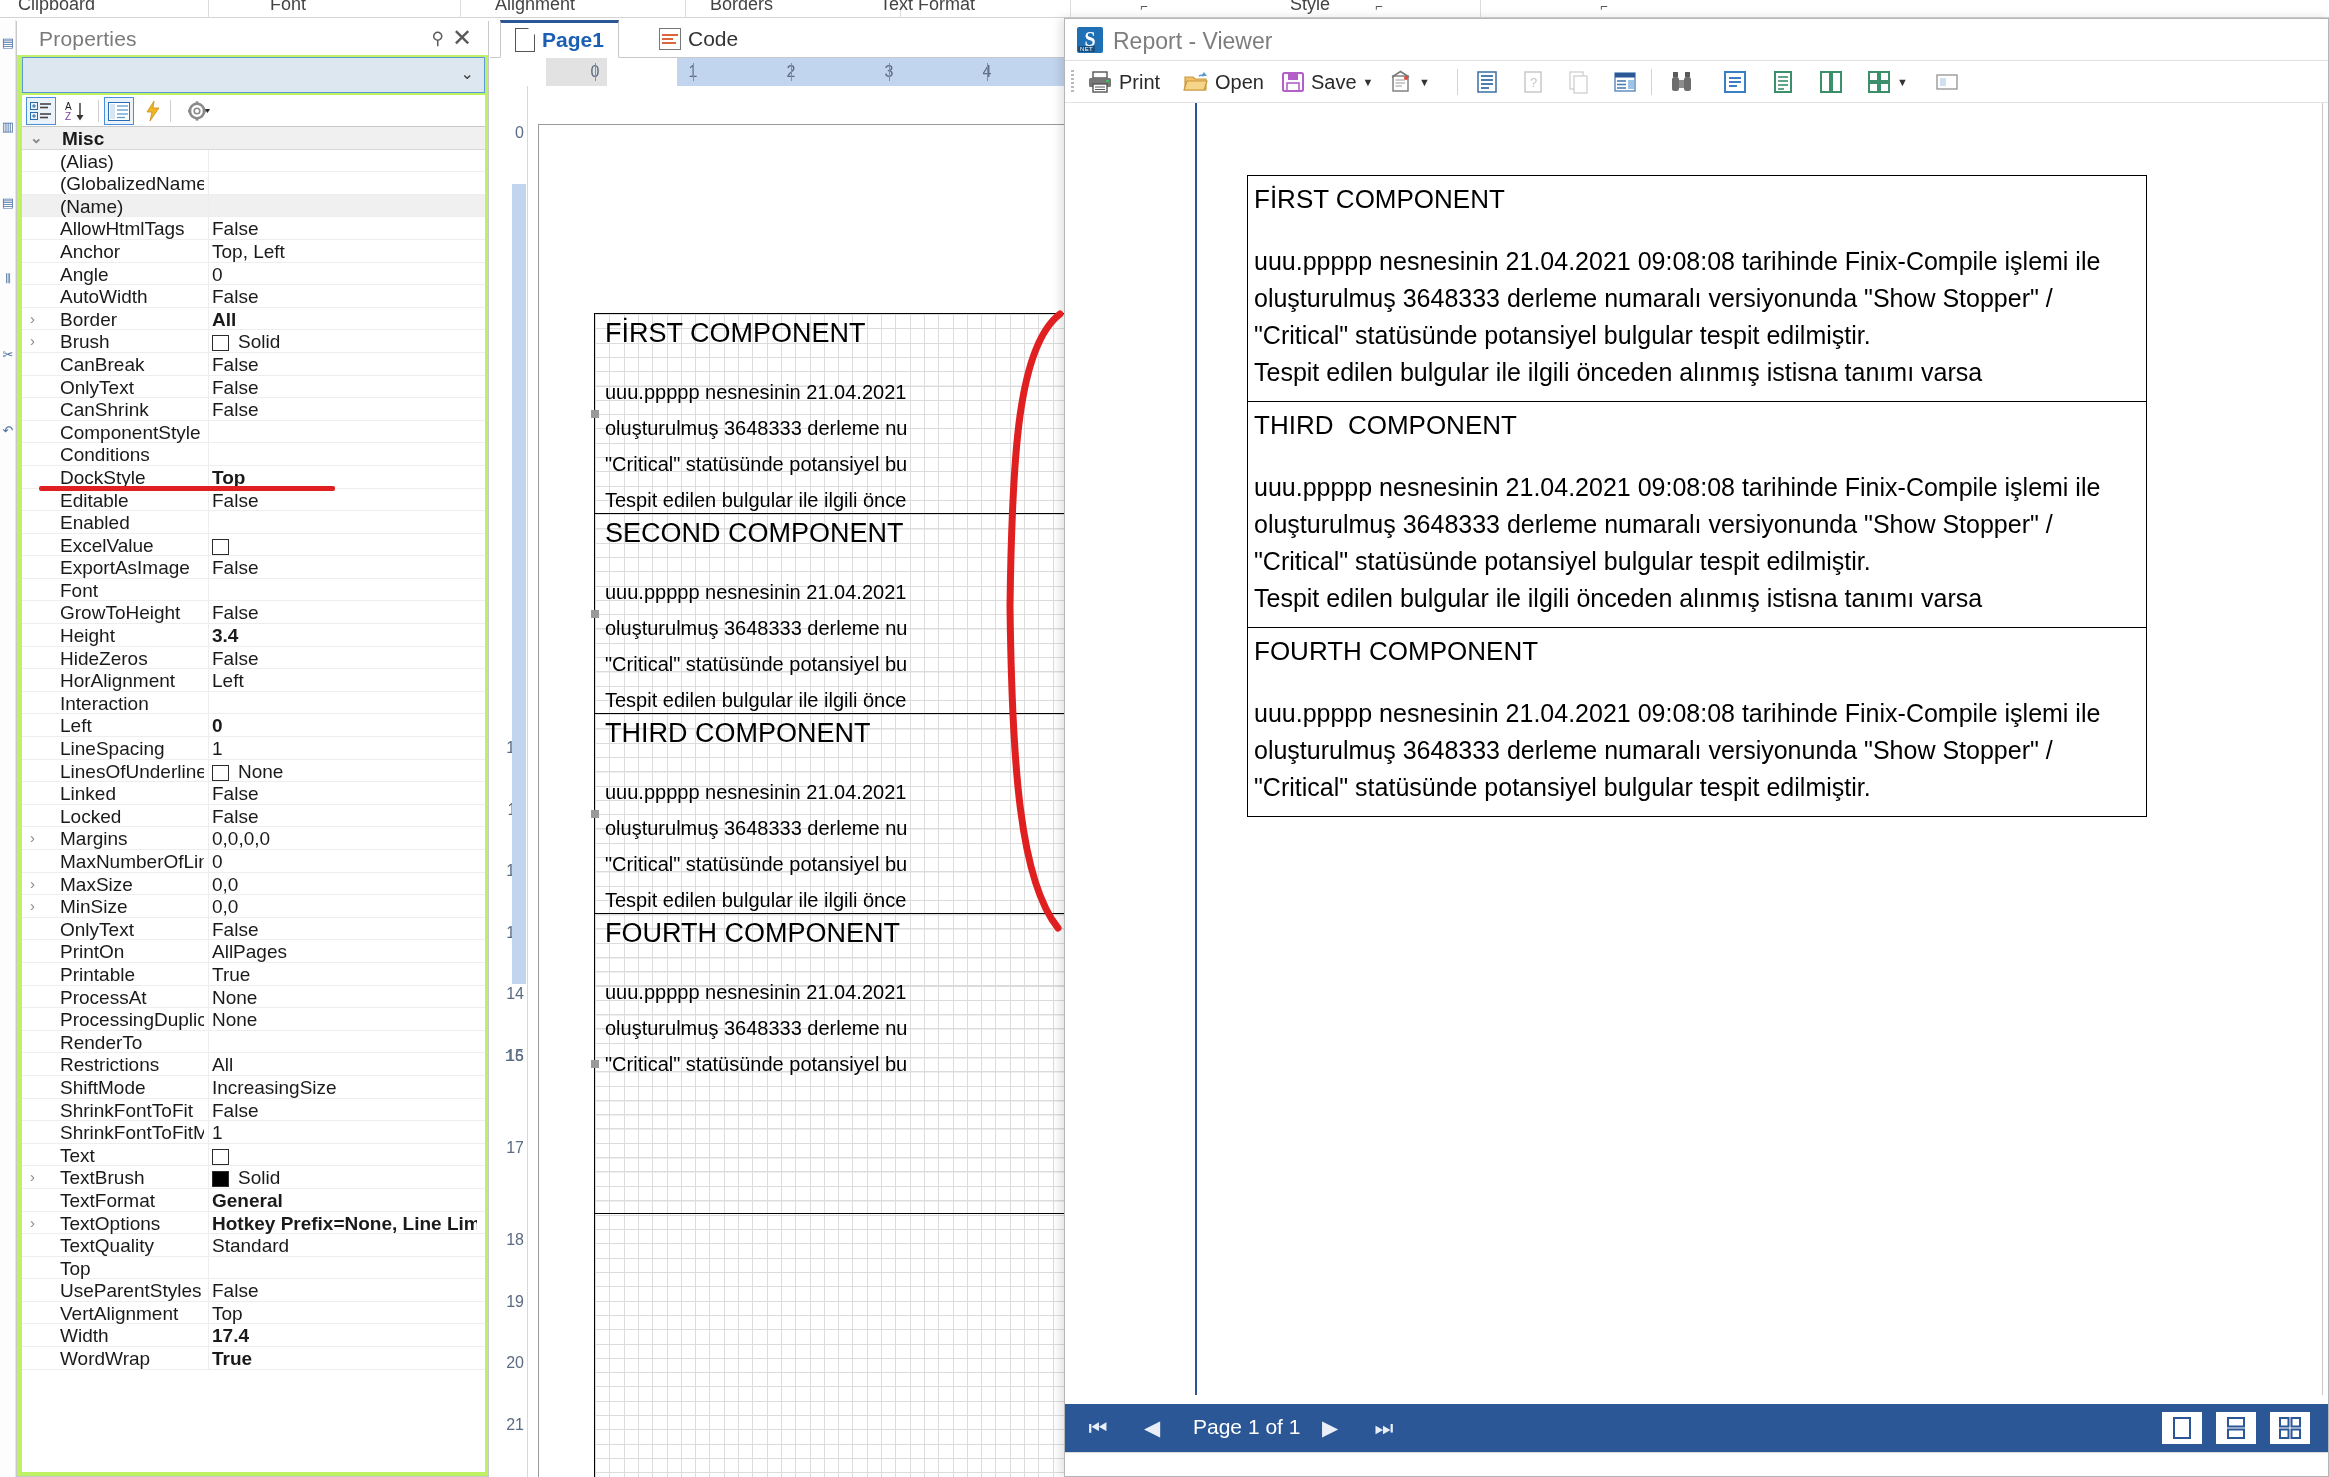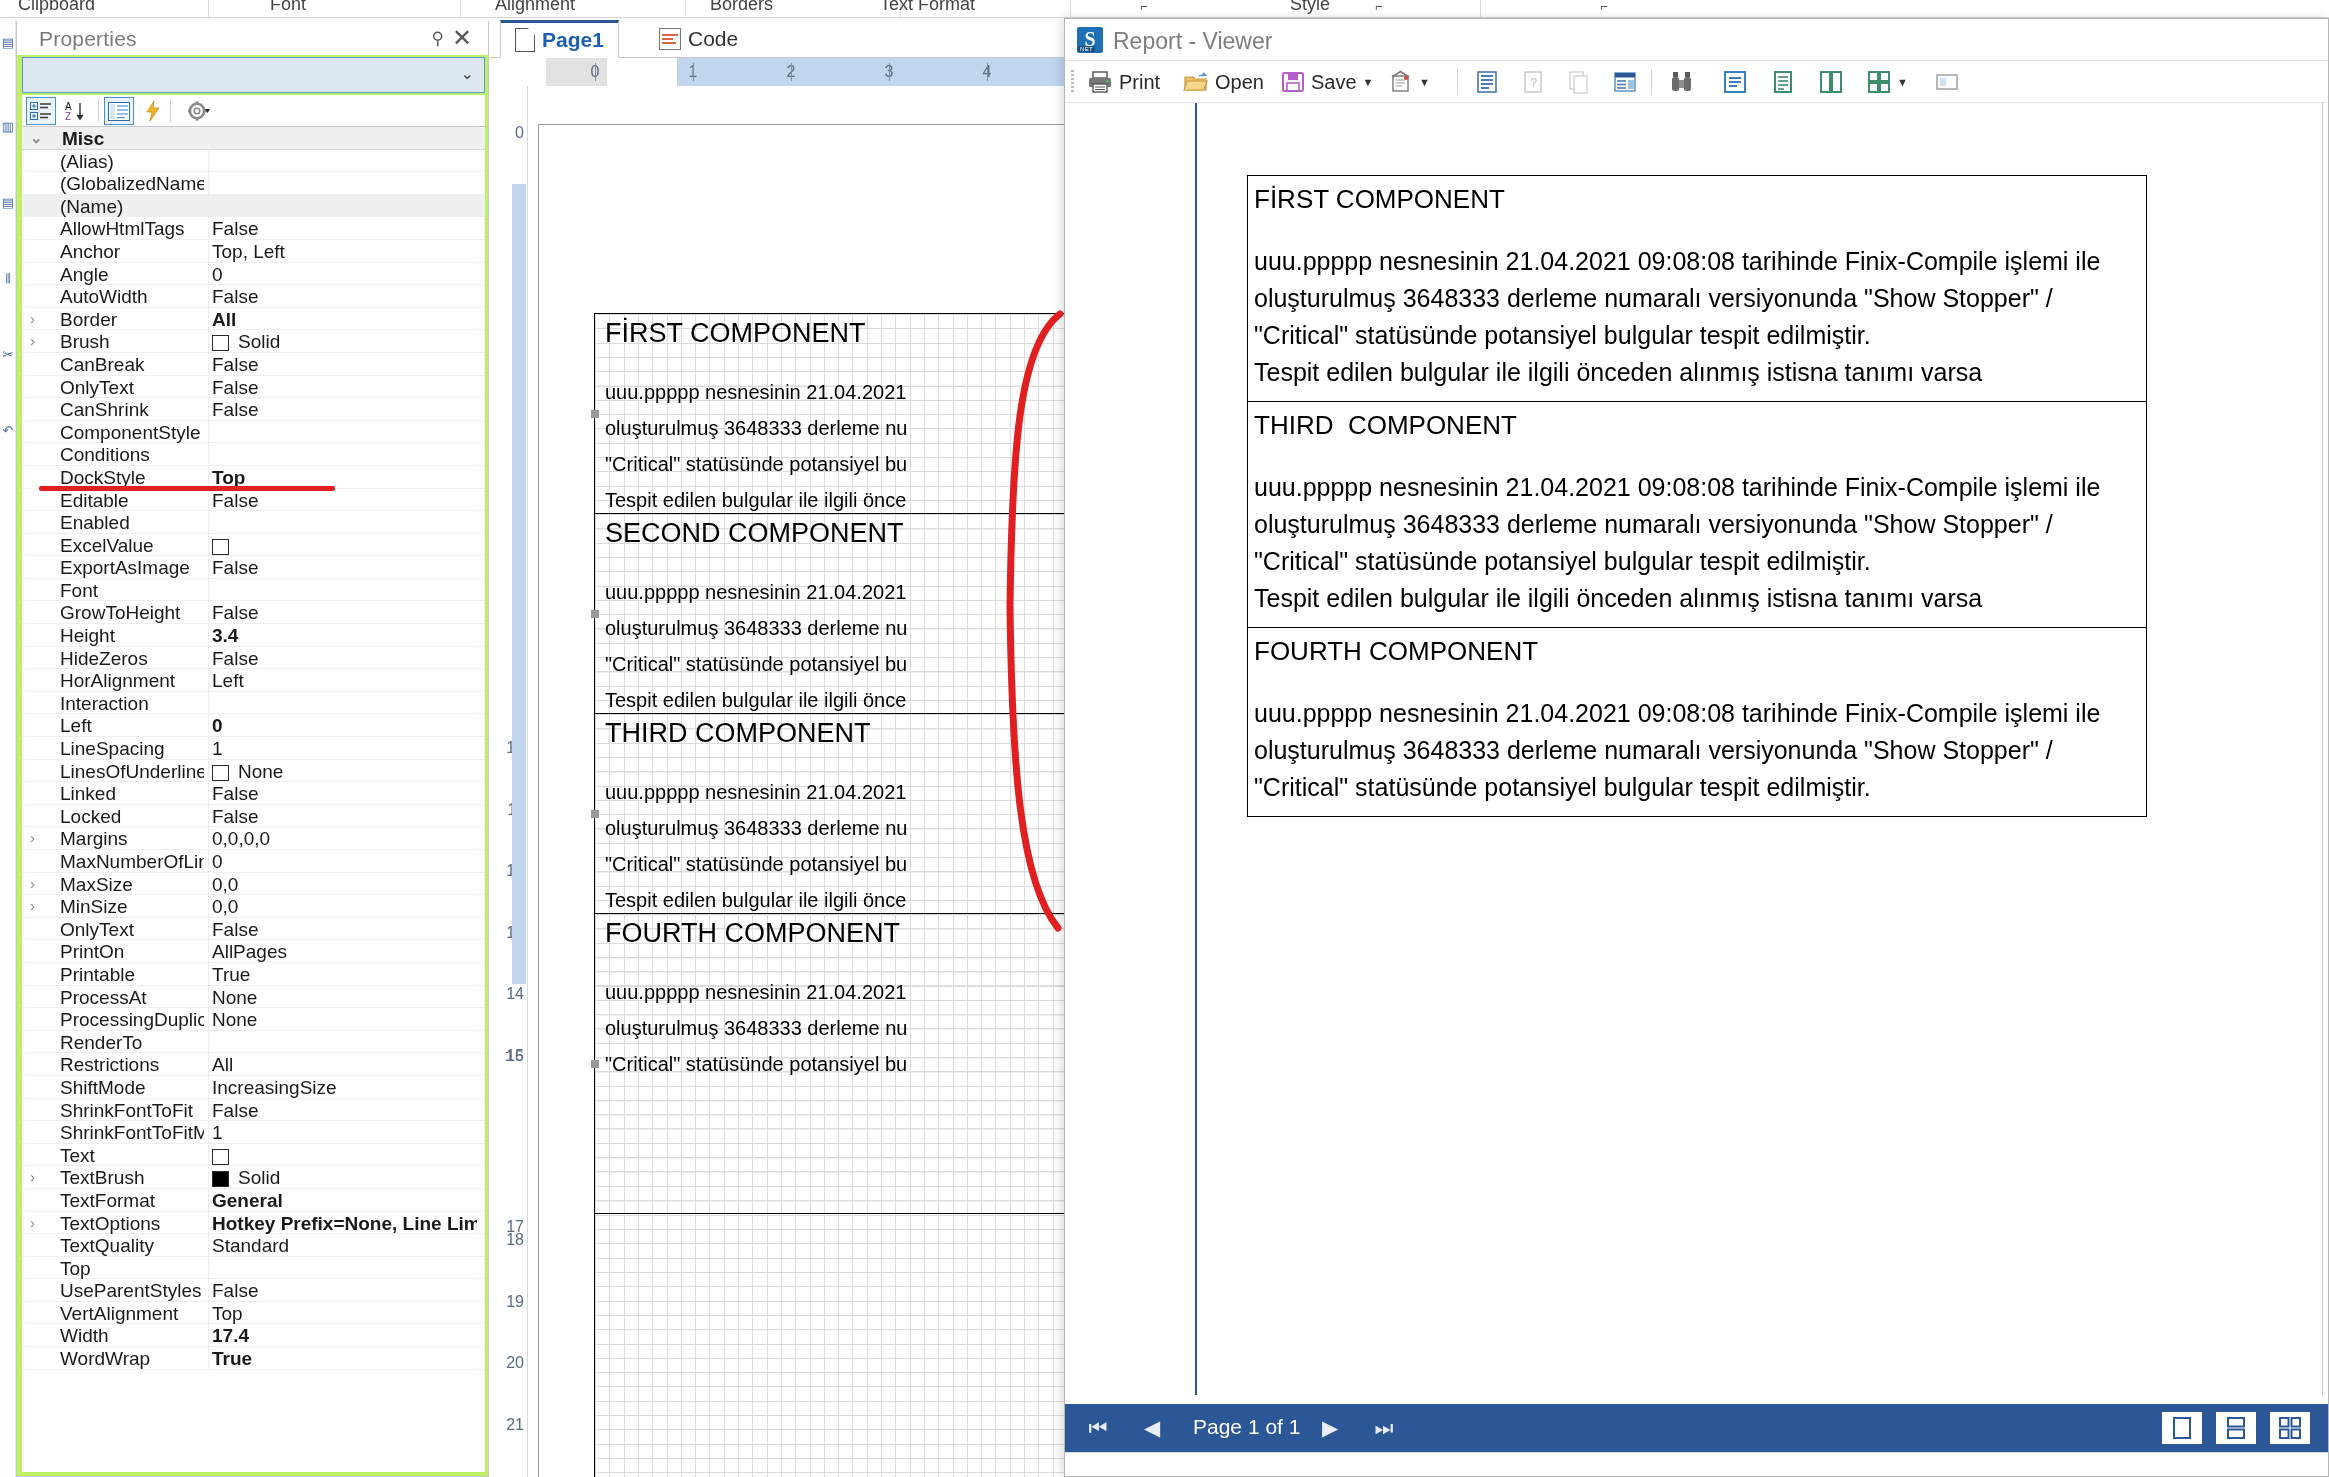--- a/index.html
+++ b/index.html
@@ -740,21 +740,21 @@
       <div class="vr-num" style="top: 468.5px;">7</div>
       <div class="vr-num" style="top: 530px;">8</div>
       <div class="vr-num" style="top: 591.5px;">9</div>
       <div class="vr-num" style="top: 653px;">10</div>
       <div class="vr-num" style="top: 714.5px;">11</div>
       <div class="vr-num" style="top: 776px;">12</div>
       <div class="vr-num" style="top: 837.5px;">13</div>
       <div class="vr-num" style="top: 899px;">14</div>
       <div class="vr-num" style="top: 960.5px;">15</div>
       <div class="vr-num" style="top: 962px; font-family: Liberation Mono, monospace;">16</div>
-      <div class="vr-num" style="top: 1132px;">17</div>
+      <div class="vr-num" style="top: 1053px;">17</div>
       <div class="vr-num" style="top: 1145px;">18</div>
       <div class="vr-num" style="top: 1206.5px;">19</div>
       <div class="vr-num" style="top: 1268px;">20</div>
       <div class="vr-num" style="top: 1329.5px;">21</div>
       <div class="vr-band" style="top: 98px; height: 799.5px;"></div>
     </div>
 
   <div id="canvas-area">
     <div id="page-shadow">
       <div id="band-area">

